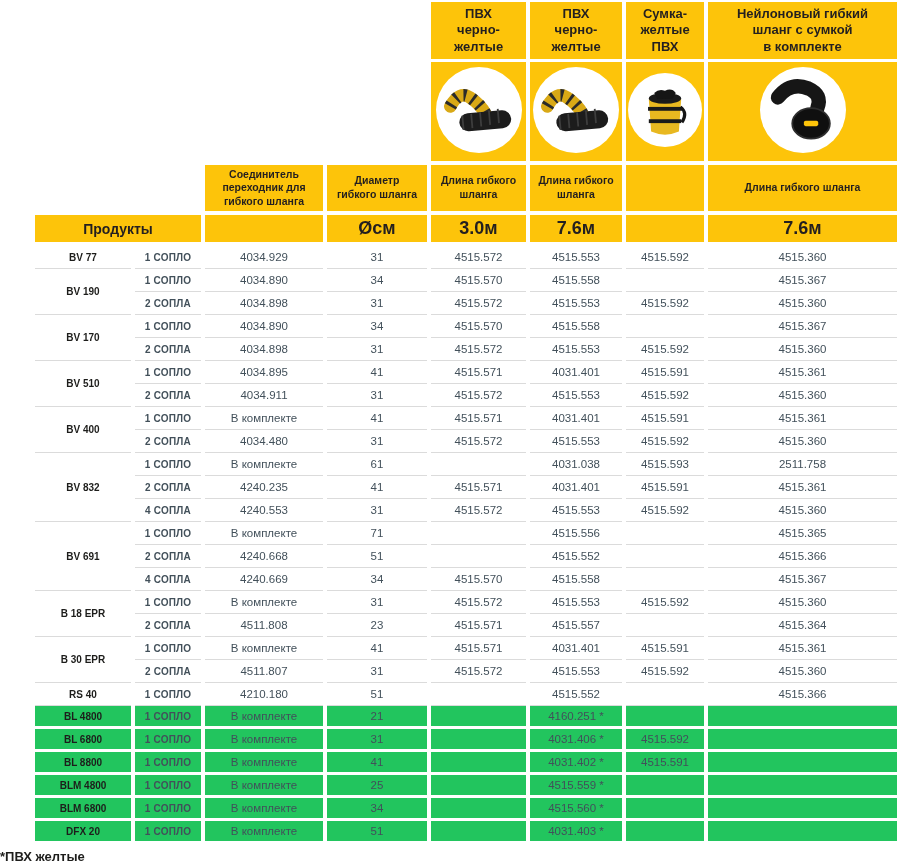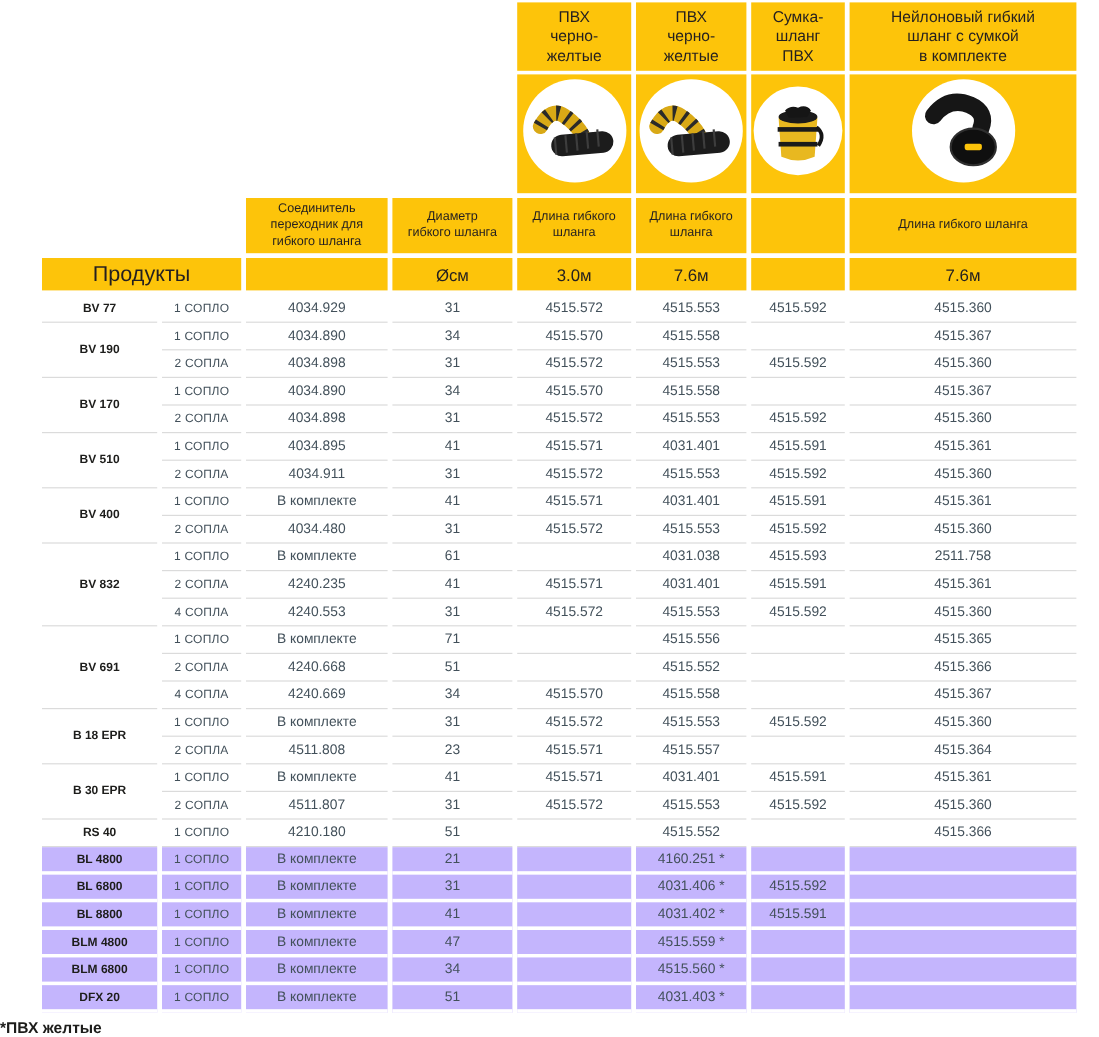--- a/index.html
+++ b/index.html
@@ -3,35 +3,35 @@
 <meta charset="utf-8">
 <style>
   html,body{margin:0;padding:0;background:#ffffff;}
   body{width:916px;height:864px;font-family:"Liberation Sans",sans-serif;overflow:hidden;}
   .page{position:relative;width:916px;height:864px;}
 
   table.acc{border-collapse:separate;border-spacing:4px 0;table-layout:fixed;width:870px;margin:2px 0 0 31px;}
   td{padding:0;text-align:center;vertical-align:middle;overflow:hidden;}
 
   .blank{background:transparent;}
-  .ybox{background:#FDC40A;color:#231F20;font-weight:normal;}
+  .ybox{background:#FDC40A;color:#231F20;font-weight:bold;}
 
   .toplabel{height:57px;font-size:13px;line-height:1.25;white-space:pre-line;}
   .imgcell{height:99px;}
   .subhead{height:46px;font-size:10.5px;line-height:1.3;white-space:pre-line;}
-  .units{height:27px;font-size:14px;}
-  .units.products{font-size:18px;}
+  .units{height:27px;font-size:18px;}
+  .units.products{font-size:14px;}
 
   tr.sp3 td{height:3px;border:0;background:transparent;}
   tr.sp4 td{height:4px;border:0;background:transparent;}
 
   tbody td{height:22px;border-bottom:1px solid #DBDBDB;font-size:11.5px;color:#42505A;}
   tbody td.product{font-weight:bold;color:#1D1D1B;font-size:10px;}
-  tbody td.nozzle{font-size:10px;letter-spacing:.2px;}
-  tbody tr.shaded td{background:#c4b5fd;border-bottom:3px solid #ffffff;height:20px;}
+  tbody td.nozzle{font-size:10px;letter-spacing:.2px;font-weight:bold;}
+  tbody tr.shaded td{background:#22c55e;border-bottom:3px solid #ffffff;height:20px;}
 
   .circle{display:inline-block;background:#ffffff;border-radius:50%;width:86px;height:86px;line-height:0;}
   .circle.small{width:74px;height:74px;}
   .circle svg{width:100%;height:100%;}
 
   .footnote{width:905px;text-align:left;font-weight:bold;font-size:13px;color:#1D1D1B;margin-top:5px;}
 </style>
 </head>
 <body>
 
@@ -50,21 +50,21 @@
     <thead>
       <tr>
         <td class="blank" colspan="4"></td>
         <td class="ybox toplabel">ПВХ
 черно-
 желтые</td>
         <td class="ybox toplabel">ПВХ
 черно-
 желтые</td>
         <td class="ybox toplabel">Сумка-
-шланг
+желтые
 ПВХ</td>
         <td class="ybox toplabel">Нейлоновый гибкий
 шланг с сумкой
 в комплекте</td>
       </tr>
       <tr class="sp3">
           <td colspan="8"></td>
         </tr>
       <tr>
         <td class="blank" colspan="4"></td>
@@ -362,21 +362,21 @@
           <td class="num">41</td>
           <td class="num"></td>
           <td class="num">4031.402 *</td>
           <td class="num">4515.591</td>
           <td class="num"></td>
         </tr>
         <tr class="shaded">
           <td class="product" rowspan="1">BLM 4800</td>
           <td class="nozzle">1 СОПЛО</td>
           <td class="num">В комплекте</td>
-          <td class="num">47</td>
+          <td class="num">25</td>
           <td class="num"></td>
           <td class="num">4515.559 *</td>
           <td class="num"></td>
           <td class="num"></td>
         </tr>
         <tr class="shaded">
           <td class="product" rowspan="1">BLM 6800</td>
           <td class="nozzle">1 СОПЛО</td>
           <td class="num">В комплекте</td>
           <td class="num">34</td>

